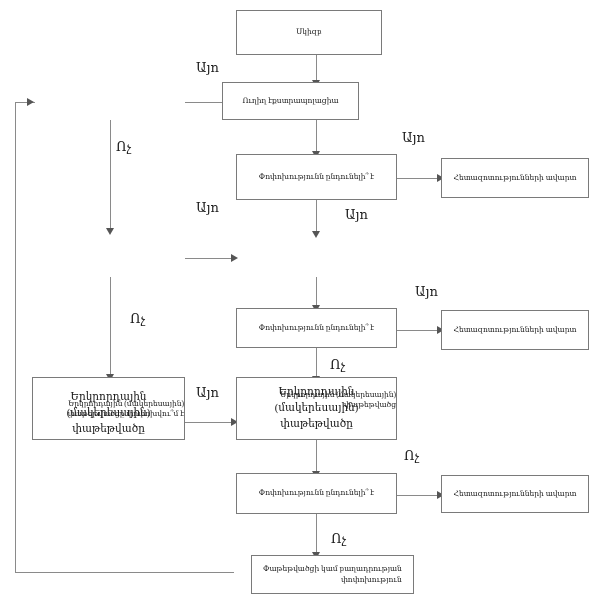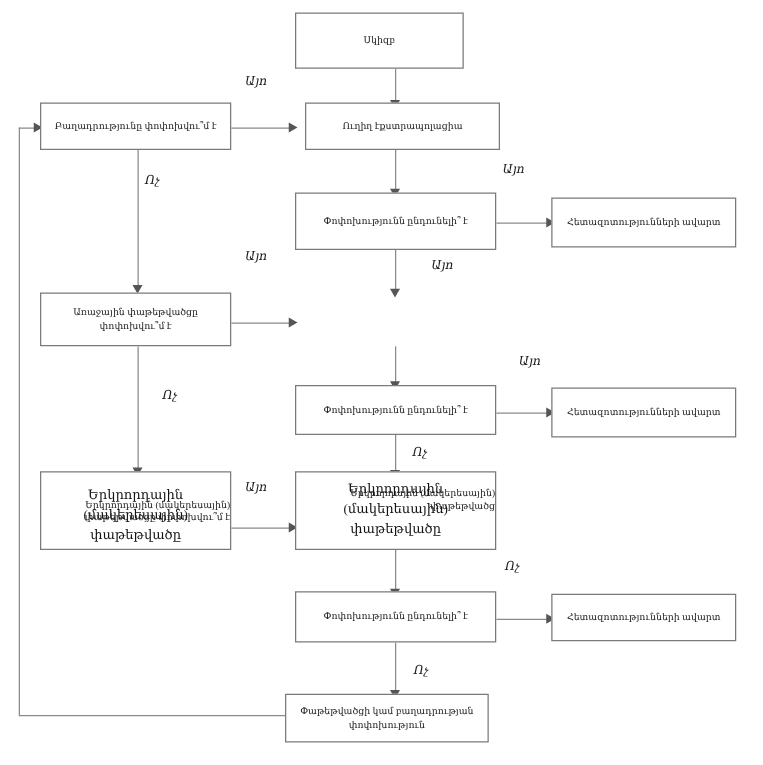--- a/index.html
+++ b/index.html
@@ -81,25 +81,24 @@
     border-top: 7px solid #555555;
   }
   .arrow.right {
     border-top: 4px solid transparent;
     border-bottom: 4px solid transparent;
     border-left: 7px solid #555555;
   }
 
   .edgelabel {
     position: absolute;
-    font-size: 10px;
+    font-size: 13px;
     color: #1a1a1a;
     white-space: nowrap;
     z-index: 4;
-    font-style: italic;
   }
 </style>
 </head>
 <body>
 
 <div id="canvas">
 
   <div class="vline" style="left:316px; top:55px; height:27px;"></div>
   <div class="arrow down" style="left:312px; top:80px;"></div>
 
@@ -156,44 +155,37 @@
   <div class="edgelabel" style="left:402px; top:130px;">Այո</div>
   <div class="edgelabel" style="left:196px; top:200px;">Այո</div>
   <div class="edgelabel" style="left:345px; top:207px;">Այո</div>
   <div class="edgelabel" style="left:130px; top:311px;">Ոչ</div>
   <div class="edgelabel" style="left:415px; top:284px;">Այո</div>
   <div class="edgelabel" style="left:330px; top:357px;">Ոչ</div>
   <div class="edgelabel" style="left:196px; top:385px;">Այո</div>
   <div class="edgelabel" style="left:404px; top:448px;">Ոչ</div>
   <div class="edgelabel" style="left:331px; top:531px;">Ոչ</div>
 
-  <div class="node" style="left:236px; top:10px; width:135px; height:45px;">
+  <div class="node" style="left:236px; top:10px; width:146px; height:45px;">
     <span class="txt">Սկիզբ</span>
   </div>
 
-  <div class="node" style="left:32px; top:82px; width:153px; height:38px;">
-    <span class="txt">Բաղադրությունը փոփոխվու՞մ է</span>
-  </div>
-
-  <div class="node" style="left:244px; top:82px; width:156px; height:38px;align-items:center;">
+
+  <div class="node" style="left:222px; top:82px; width:137px; height:38px;align-items:center;">
     <span class="txt">Ուղիղ էքստրապոլացիա</span>
   </div>
 
   <div class="node" style="left:236px; top:154px; width:161px; height:46px;">
     <span class="txt">Փոփոխությունն ընդունելի՞ է</span>
   </div>
 
   <div class="node" style="left:441px; top:158px; width:148px; height:40px;">
     <span class="txt">Հետազոտությունների ավարտ</span>
   </div>
 
-  <div class="node" style="left:32px; top:234px; width:153px; height:43px;">
-    <span class="txt">Առաջային փաթեթվածցը
-փոփոխվու՞մ է</span>
-  </div>
 
 
   <div class="node" style="left:236px; top:308px; width:161px; height:40px;">
     <span class="txt">Փոփոխությունն ընդունելի՞ է</span>
   </div>
 
   <div class="node" style="left:441px; top:310px; width:148px; height:40px;">
     <span class="txt">Հետազոտությունների ավարտ</span>
   </div>
 
@@ -214,18 +206,18 @@
   </div>
 
   <div class="node" style="left:236px; top:473px; width:161px; height:41px;">
     <span class="txt">Փոփոխությունն ընդունելի՞ է</span>
   </div>
 
   <div class="node" style="left:441px; top:475px; width:148px; height:38px;">
     <span class="txt">Հետազոտությունների ավարտ</span>
   </div>
 
-  <div class="node" style="left:228px; top:555px; width:163px; height:39px;">
+  <div class="node" style="left:251px; top:555px; width:163px; height:39px;text-align:right;">
     <span class="txt">Փաթեթվածցի կամ բաղադրության
 փոփոխություն</span>
   </div>
 
 </div>
 
 </body></html>

